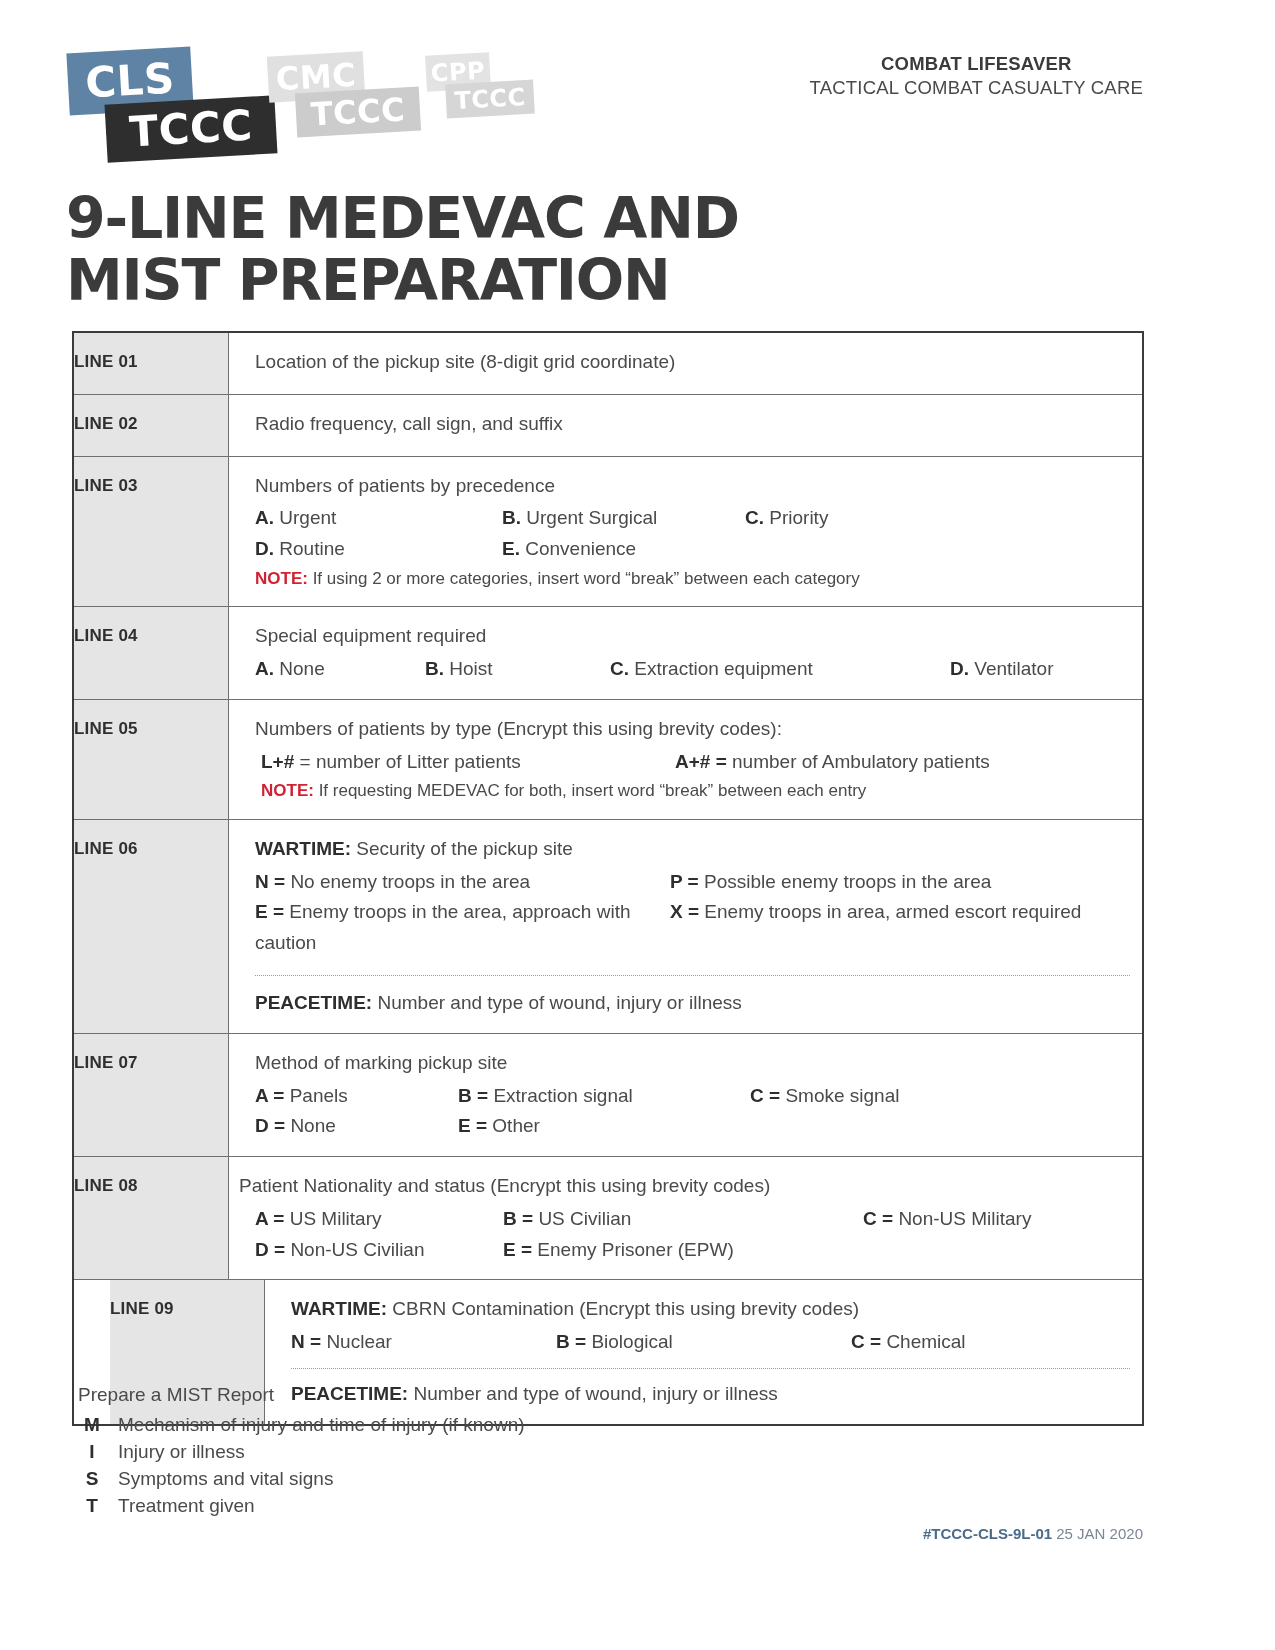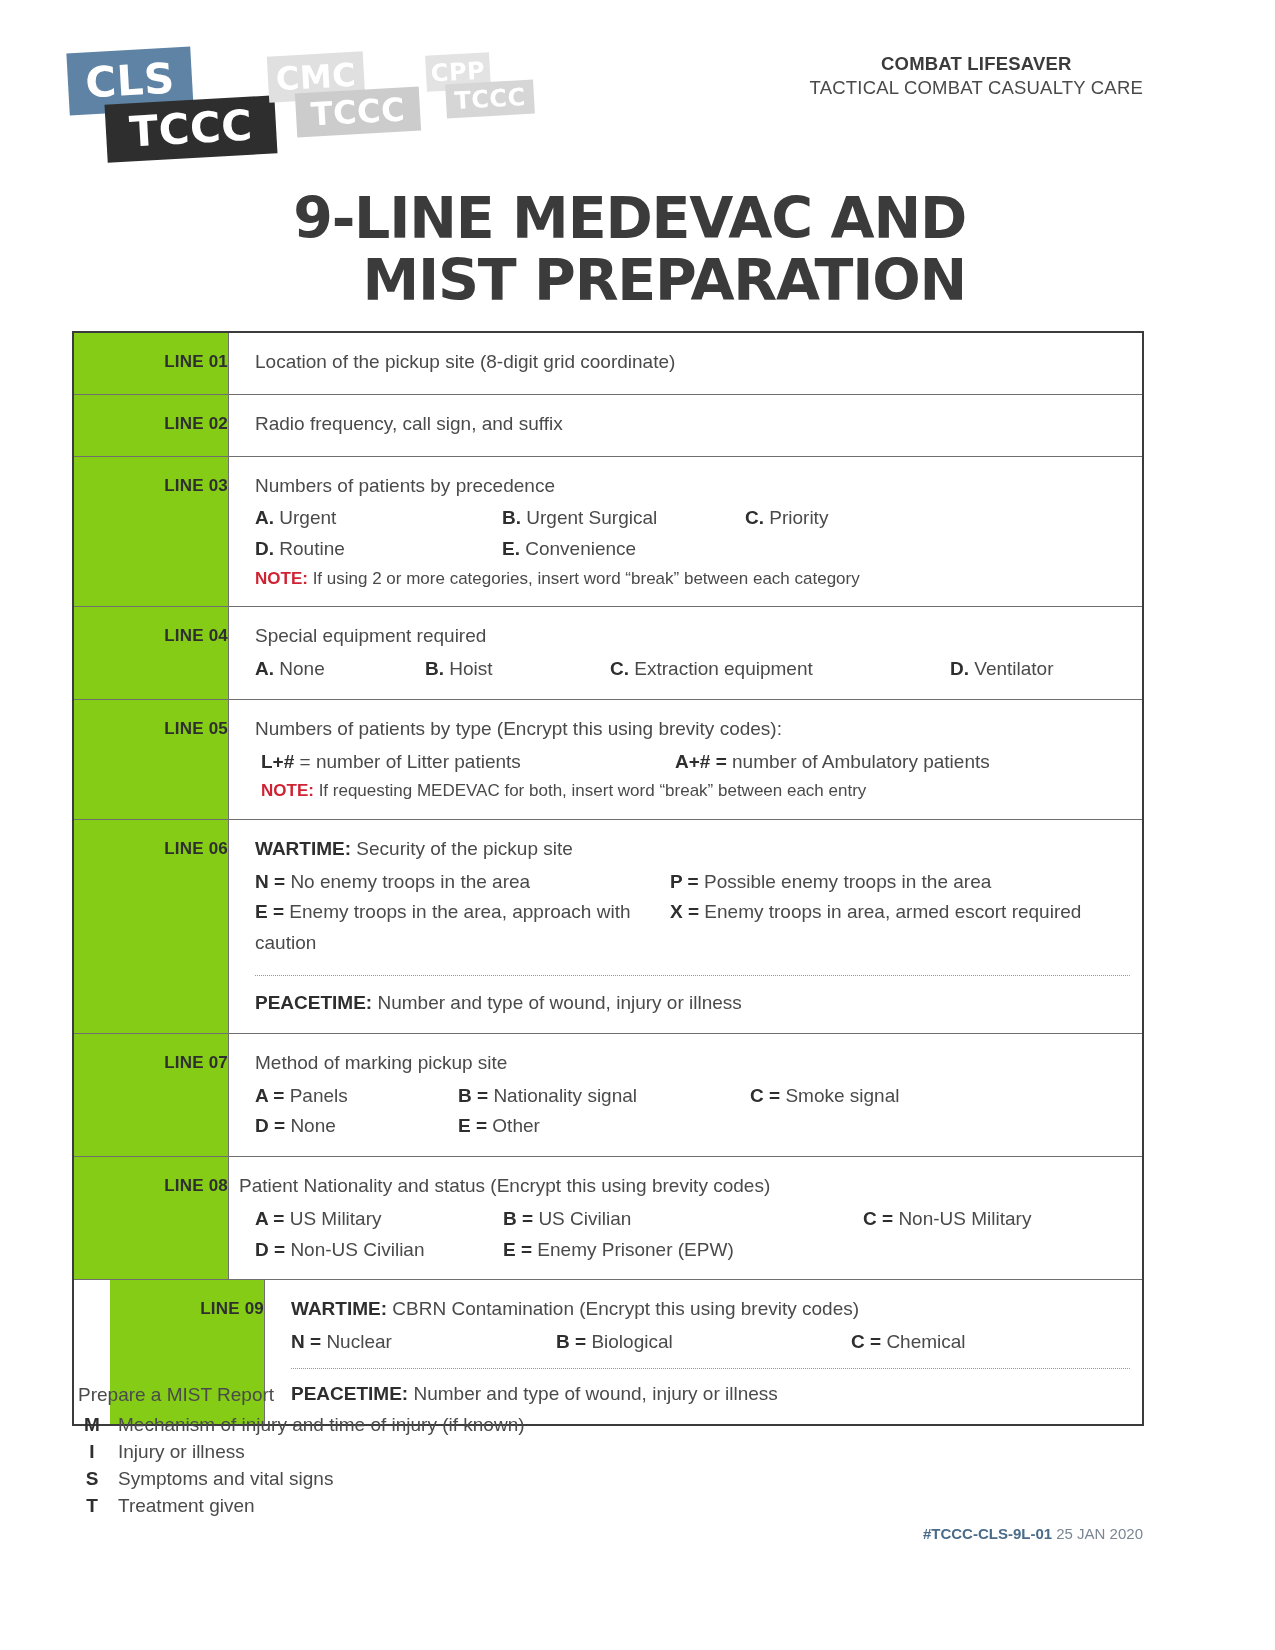--- a/index.html
+++ b/index.html
@@ -55,47 +55,46 @@
     position: absolute;
     left: 66px;
     top: 188px;
     width: 900px;
     font-family: "DejaVu Sans", sans-serif;
     font-weight: bold;
     font-size: 57px;
     line-height: 1.08;
     letter-spacing: -1.2px;
     color: #3b3b3b;
-    text-align: right;
   }
 
   
   .table {
     position: absolute;
     left: 72px;
     top: 331px;
     width: 1072px;
     border: 2px solid #3b3b3b;
     border-collapse: collapse;
   }
   .row {
     display: flex;
     border-bottom: 1.5px solid #6f6f6f;
   }
   .row:last-child { border-bottom: none; padding-left: 36px; }
 
   .row .lineno {
     width: 155px;
     flex: 0 0 155px;
-    background: #84cc16;
+    background: #e5e5e5;
     border-right: 1.5px solid #6f6f6f;
     font-weight: bold;
     font-size: 17px;
     color: #2f2f2f;
-    text-align: right;
+    text-align: left;
     padding-top: 19px;
     letter-spacing: 0.2px;
   }
   .row .content {
     flex: 1 1 auto;
     padding: 14px 12px 14px 26px;
     font-size: 19px;
     color: #4a4a4a;
     line-height: 1.62;
   }
@@ -296,21 +295,21 @@
       <div class="lineno">LINE 07</div>
       <div class="content">
         <div class="head">Method of marking pickup site</div>
         <div class="optrow">
           <div class="opt" style="width:203px">
             <b>A =</b>
             <span>Panels</span>
           </div>
           <div class="opt" style="width:292px">
             <b>B =</b>
-            <span>Nationality signal</span>
+            <span>Extraction signal</span>
           </div>
           <div class="opt">
             <b>C =</b>
             <span>Smoke signal</span>
           </div>
         </div>
         <div class="optrow">
           <div class="opt" style="width:203px">
             <b>D =</b>
             <span>None</span>

